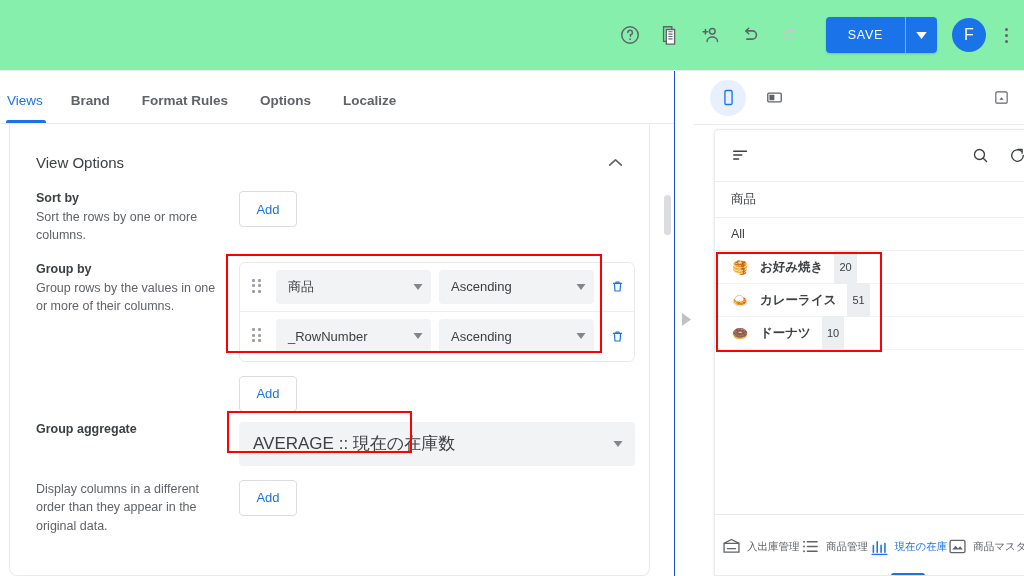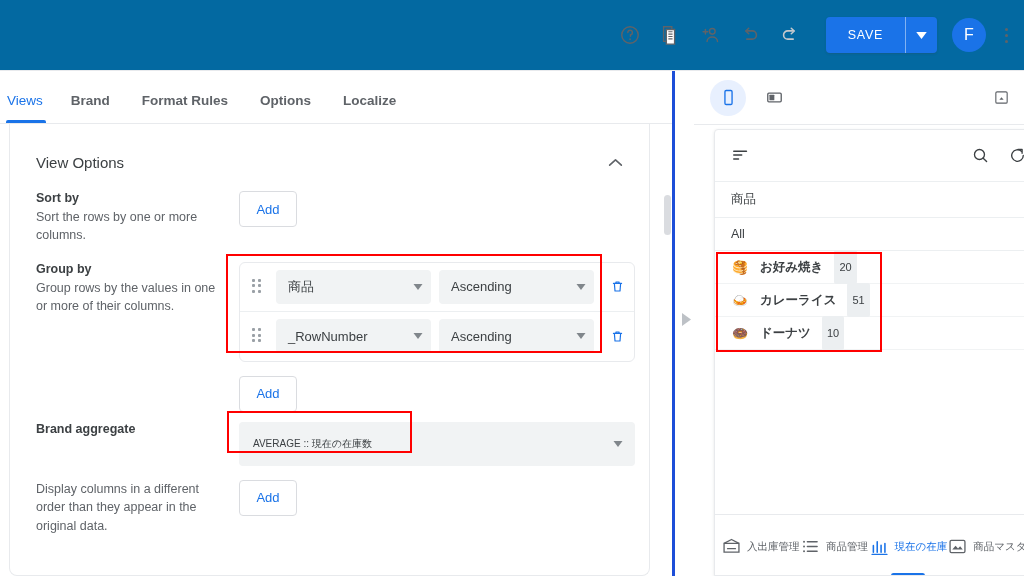--- a/index.html
+++ b/index.html
@@ -9,21 +9,21 @@
     font-family: "Liberation Sans", "DejaVu Sans", sans-serif;
     background: #ffffff;
     overflow: hidden;
     -webkit-font-smoothing: antialiased;
   }
   .app { position: relative; width: 1024px; height: 576px; background: #fff; }
 
   
   .topbar {
     position: absolute; left: 0; top: 0; width: 1024px; height: 71px;
-    background: #0369a1; border-bottom: 1px solid #e8eaed;
+    background: #86efac; border-bottom: 1px solid #e8eaed;
     display: flex; align-items: center; justify-content: flex-end;
   }
   .topbar-actions { display: flex; align-items: center; gap: 0px; padding-right: 6px; }
   .ticon {
     width: 40px; height: 40px; display: flex; align-items: center; justify-content: center;
     color: #5f6368; cursor: pointer; border-radius: 50%;
   }
   .ticon svg { display: block; }
   .ticon.muted { color: #c6c9cd; }
   .savegroup { display: flex; align-items: stretch; margin-left: 16px; height: 36px;
@@ -43,21 +43,21 @@
     display: flex; align-items: center; justify-content: center;
     font-size: 16px; font-weight: 500; margin-left: 15px; cursor: pointer;
   }
   .kebab { width: 24px; display: flex; flex-direction: column; align-items: center;
       justify-content: center; gap: 3px; margin-left: 8px; cursor: pointer; height: 40px; }
   .kebab i { width: 3px; height: 3px; border-radius: 50%; background: #5f6368; display: block; }
 
   
   .editor {
     position: absolute; left: 0; top: 71px; width: 675px; height: 505px;
-    background: #fff; border-right: 3px solid #1d4ed8;
+    background: #fff; border-right: 1px solid #1d4ed8;
   }
   .tabs {
     display: flex; align-items: flex-end; height: 53px; padding-left: 3px;
     border-bottom: 1px solid #e8eaed; background: #fff;
   }
   .tab {
     font-size: 13.5px; color: #5f6368; padding: 0 16px 15px 16px; cursor: pointer;
     position: relative; white-space: nowrap; font-weight: bold;
   }
   .tab:first-child { padding-left: 4px; padding-right: 12px; }
@@ -121,21 +121,21 @@
   .select.dir { width: 155px; }
   .select .caret { color: #80868b; display: flex; margin-left: 6px; }
   .del {
     width: 30px; height: 30px; display: flex; align-items: center; justify-content: center;
     color: #1a73e8; cursor: pointer; flex: none;
   }
 
   .agg-select {
     width: 396px; height: 44px; background: #f1f3f4; border-radius: 4px;
     display: flex; align-items: center; justify-content: space-between;
-    padding: 0 12px 0 14px; font-size: 10px; color: #3c4043; cursor: pointer;
+    padding: 0 12px 0 14px; font-size: 17px; color: #3c4043; cursor: pointer;
   }
 
   
   .redbox { position: absolute; border: 2.5px solid #ff0000; pointer-events: none; z-index: 40; }
 
   
   .scrollbar {
     position: absolute; left: 664px; top: 195px; width: 7px; height: 40px;
     background: #dadce0; border-radius: 4px;
   }
@@ -381,21 +381,21 @@
                   </div>
                 </div>
 
               </div>
               <button class="add-btn" style="margin-top:14px;">Add</button>
             </div>
           </div>
 
           <div class="row" style="margin-bottom:14px;">
             <div class="row-label">
-              <div class="t">Brand aggregate</div>
+              <div class="t">Group aggregate</div>
             </div>
             <div class="row-ctl">
               <div class="agg-select">
                 <span>AVERAGE :: 現在の在庫数</span>
                 <span class="caret" style="color:#80868b;display:flex;">
                   <svg width="10" height="6" viewBox="0 0 12 8">
                       <path d="M0 0h12L6 8z" fill="currentColor"></path>
                     </svg>
                 </span>
               </div>

